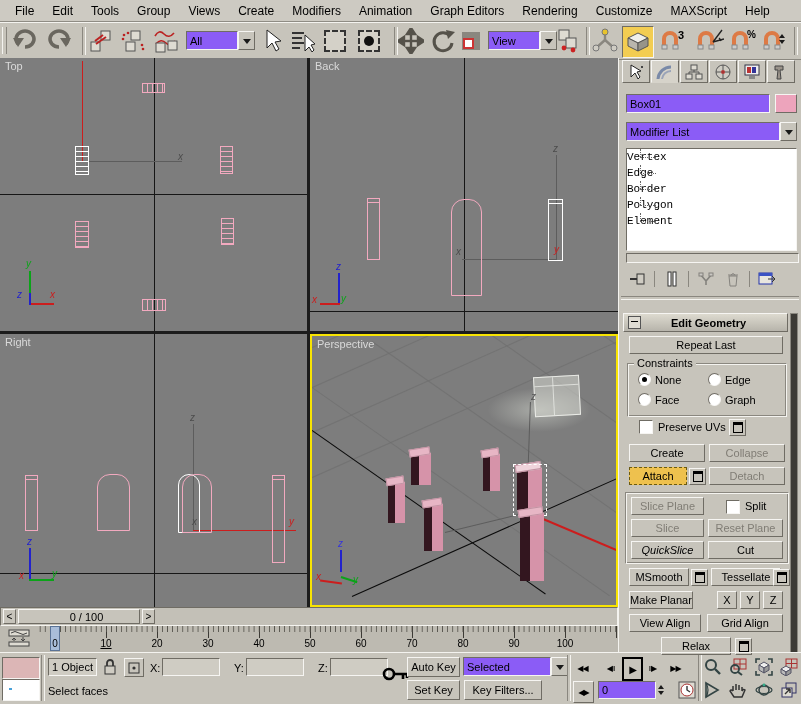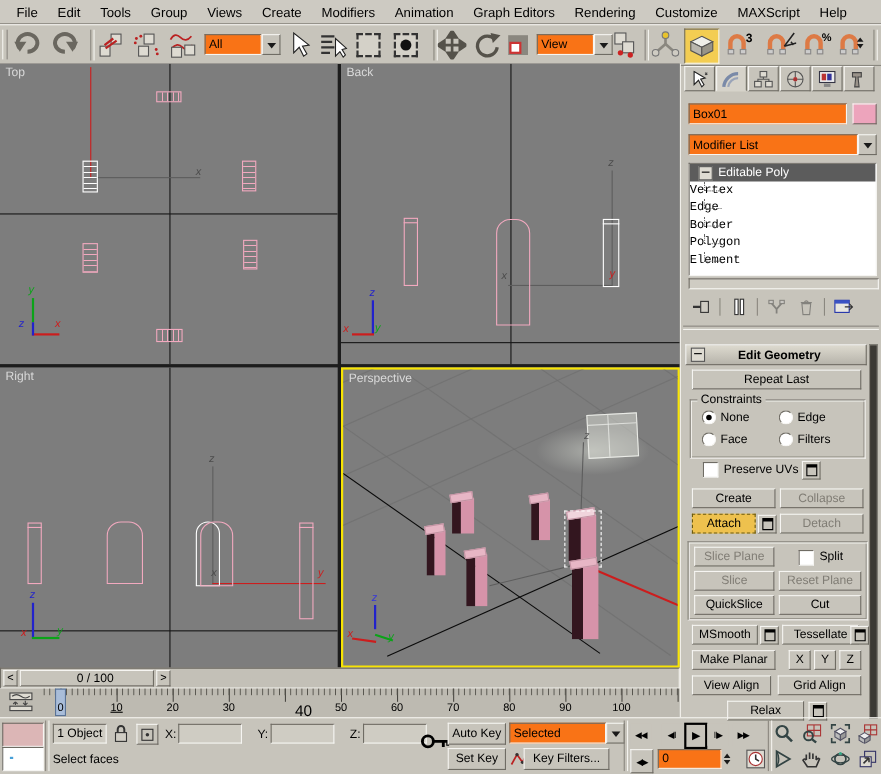--- a/index.html
+++ b/index.html
@@ -3,21 +3,21 @@
 <meta charset="utf-8">
 <style>
   html,body{margin:0;padding:0;background:#444;}
   #app{position:relative;width:801px;height:704px;background:#c7c4bb;font-family:"Liberation Sans",sans-serif;font-size:11px;color:#000;overflow:hidden;}
   .abs{position:absolute;}
   .r{border:1px solid;border-color:#f6f5f2 #6f6c64 #6f6c64 #f6f5f2;}
   .s{border:1px solid;border-color:#6f6c64 #f6f5f2 #f6f5f2 #6f6c64;}
   .btn{background:#c7c4bb;border:1px solid;border-color:#f6f5f2 #6f6c64 #6f6c64 #f6f5f2;display:flex;align-items:center;justify-content:center;font-size:11px;cursor:default;box-sizing:border-box;white-space:nowrap;}
   .btn.dis{color:#807d75;}
   .btn.act{background:#eec14e;border:1px dashed #6b5a10;}
-  .fld{background:#f97316;border:1px solid;border-color:#6f6c64 #f6f5f2 #f6f5f2 #6f6c64;font-size:11px;padding:1px 3px;box-sizing:border-box;display:flex;align-items:center;}
+  .fld{background:#8b5cf6;border:1px solid;border-color:#6f6c64 #f6f5f2 #f6f5f2 #6f6c64;font-size:11px;padding:1px 3px;box-sizing:border-box;display:flex;align-items:center;}
   .tri{width:0;height:0;border:4px solid transparent;border-top:5px solid #1a1a1a;margin-top:5px;}
   .triu{width:0;height:0;border:3px solid transparent;border-bottom:4px solid #1a1a1a;}
   .trid{width:0;height:0;border:3px solid transparent;border-top:4px solid #1a1a1a;}
   .tsep{width:2px;height:28px;border-left:1px solid #8a877f;border-right:1px solid #f4f3ef;margin:0 2px;}
   .menu-item{padding:3px 9px;font-size:12px;}
   .vp{position:absolute;background:#7d7d7d;overflow:hidden;}
   .vplabel{position:absolute;left:5px;top:2px;color:#d9d9d9;font-size:11px;z-index:9;}
   .wf{position:absolute;border:1px solid var(--c,#f2a9bf);box-sizing:border-box;}
   .wf.h{background-image:repeating-linear-gradient(to bottom,transparent 0 4px,var(--c,#f2a9bf) 4px 5px);}
   .wf.v{background-image:repeating-linear-gradient(to right,transparent 0 4px,var(--c,#f2a9bf) 4px 5px);}
@@ -403,21 +403,21 @@
           <rect x="3" y="14" width="20" height="4" fill="#dedbd2" stroke="#444"></rect>
           <path d="M8 13 l0-3 M8 10 l-2 2 M8 10 l2 2 M17 9 l0 4 M17 13 l-2-2 M17 13 l2-2" stroke="#444" fill="none"></path>
         </svg>
     </span>
     <div class="abs" style="left:38px;top:0;width:580px;height:26px;background-image:repeating-linear-gradient(to right,#55534c 0 1px,transparent 1px 5.1px),repeating-linear-gradient(to right,#3c3a35 0 1px,transparent 1px 51px);background-size:5.1px 6px,51px 12px;background-repeat:repeat-x;background-position:17px 0,17px 0;">
       <div class="abs" style="left:12px;top:0;width:10px;height:25px;background:#a9bdd9;border:1px solid #5a7396;box-sizing:border-box;"></div>
       <span class="abs" style="left:17px;top:12px;font-size:10px;transform:translateX(-50%);">0</span>
       <span class="abs" style="left:68px;top:12px;font-size:10px;transform:translateX(-50%);text-decoration:underline;">10</span>
       <span class="abs" style="left:119px;top:12px;font-size:10px;transform:translateX(-50%);">20</span>
       <span class="abs" style="left:170px;top:12px;font-size:10px;transform:translateX(-50%);">30</span>
-      <span class="abs" style="left:221px;top:12px;font-size:14px;transform:translateX(-50%);margin-left:17px;">40</span>
+      <span class="abs" style="left:221px;top:12px;font-size:10px;transform:translateX(-50%);">40</span>
       <span class="abs" style="left:272px;top:12px;font-size:10px;transform:translateX(-50%);">50</span>
       <span class="abs" style="left:323px;top:12px;font-size:10px;transform:translateX(-50%);">60</span>
       <span class="abs" style="left:374px;top:12px;font-size:10px;transform:translateX(-50%);">70</span>
       <span class="abs" style="left:425px;top:12px;font-size:10px;transform:translateX(-50%);">80</span>
       <span class="abs" style="left:476px;top:12px;font-size:10px;transform:translateX(-50%);">90</span>
       <span class="abs" style="left:527px;top:12px;font-size:10px;transform:translateX(-50%);">100</span>
     </div>
   </div>
 
   <div class="abs" style="left:618px;top:58px;width:183px;height:594px;border-left:1px solid #f4f3ef;box-sizing:border-box;">
@@ -469,24 +469,20 @@
     <span class="abs r" style="left:156px;top:36px;width:22px;height:19px;background:#eda4bc;box-sizing:border-box;"></span>
 
     <div class="abs" style="left:7px;top:64px;display:flex;">
       <span class="fld" style="width:154px;height:19px;">Modifier List</span>
       <span class="btn" style="width:17px;height:19px;">
           <i class="tri"></i>
         </span>
     </div>
 
     <div class="abs s" style="left:7px;top:90px;width:171px;height:103px;background:#fff;box-sizing:border-box;overflow:hidden;">
-      <div class="stackrow selrow">
-        <span class="minusbox" style="margin-right:5px;"></span>
-        <span>Editable Poly</span>
-      </div>
       <div class="treeitem"><span>Vertex</span></div>
       <div class="treeitem"><span>Edge</span></div>
       <div class="treeitem"><span>Border</span></div>
       <div class="treeitem"><span>Polygon</span></div>
       <div class="treeitem last"><span>Element</span></div>
     </div>
     <div class="abs s" style="left:7px;top:195px;width:171px;height:8px;background:#cfccc3;"></div>
 
     <div class="abs" style="left:8px;top:210px;width:170px;height:22px;display:flex;align-items:center;gap:6px;">
       <span class="navbtn">
@@ -541,21 +537,21 @@
       <span class="abs" style="left:80px;top:9px;display:flex;align-items:center;gap:4px;">
           <i class="radio"></i>
           <span>Edge</span>
         </span>
       <span class="abs" style="left:10px;top:29px;display:flex;align-items:center;gap:4px;">
           <i class="radio"></i>
           <span>Face</span>
         </span>
       <span class="abs" style="left:80px;top:29px;display:flex;align-items:center;gap:4px;">
           <i class="radio"></i>
-          <span>Filters</span>
+          <span>Graph</span>
         </span>
     </div>
     <span class="abs" style="left:20px;top:362px;display:flex;align-items:center;gap:5px;">
       <i class="chk"></i>
         <span>Preserve UVs</span>
     </span>
     <span class="setbox abs" style="left:110px;top:361px;">
         <i></i>
       </span>
     <span class="btn abs" style="left:10px;top:386px;width:76px;height:18px;">Create</span>
@@ -566,32 +562,32 @@
       </span>
     <span class="btn dis abs" style="left:90px;top:409px;width:76px;height:18px;">Detach</span>
     <div class="grp" style="left:6px;top:434px;width:162px;height:70px;">
       <span class="btn dis abs" style="left:5px;top:4px;width:73px;height:18px;">Slice Plane</span>
       <span class="abs" style="left:100px;top:7px;display:flex;align-items:flex-start;gap:5px;">
           <i class="chk"></i>
           <span>Split</span>
         </span>
       <span class="btn dis abs" style="left:5px;top:26px;width:73px;height:18px;">Slice</span>
       <span class="btn dis abs" style="left:82px;top:26px;width:75px;height:18px;">Reset Plane</span>
-      <span class="btn abs" style="left:5px;top:48px;width:73px;height:18px;">QuickSlice</span>
+      <span class="btn abs" style="left:5px;top:48px;width:73px;height:18px;font-style:italic;">QuickSlice</span>
       <span class="btn abs" style="left:82px;top:48px;width:75px;height:18px;">Cut</span>
     </div>
     <span class="btn abs" style="left:10px;top:510px;width:60px;height:18px;">MSmooth</span>
     <span class="setbox abs" style="left:72px;top:511px;">
         <i></i>
       </span>
     <span class="btn abs" style="left:92px;top:510px;width:70px;height:18px;">Tessellate</span>
     <span class="setbox abs" style="left:154px;top:511px;">
         <i></i>
       </span>
-    <span class="btn abs" style="left:10px;top:533px;width:76px;height:18px;">Make Planar</span>
+    <span class="btn abs" style="left:10px;top:533px;width:64px;height:18px;">Make Planar</span>
     <span class="btn abs" style="left:98px;top:533px;width:20px;height:18px;">X</span>
     <span class="btn abs" style="left:121px;top:533px;width:20px;height:18px;">Y</span>
     <span class="btn abs" style="left:144px;top:533px;width:20px;height:18px;">Z</span>
     <span class="btn abs" style="left:10px;top:556px;width:72px;height:18px;">View Align</span>
     <span class="btn abs" style="left:88px;top:556px;width:76px;height:18px;">Grid Align</span>
     <span class="btn abs" style="left:42px;top:579px;width:70px;height:18px;">Relax</span>
     <span class="setbox abs" style="left:116px;top:580px;">
         <i></i>
       </span>
 
@@ -640,21 +636,21 @@
           <i class="tri"></i>
         </span>
     </div>
     <span class="abs" style="left:463px;top:29px;">
       <svg width="18" height="16" viewBox="0 0 18 16">
           <path d="M2 13 L7 4 L12 11 L16 3" fill="none" stroke="#b22" stroke-width="1.6"></path>
           <circle cx="7" cy="4" r="1.5" fill="#333"></circle>
           <circle cx="12" cy="11" r="1.5" fill="#333"></circle>
         </svg>
     </span>
-    <span class="btn abs" style="left:476px;top:27px;width:78px;height:20px;">Key Filters...</span>
+    <span class="btn abs" style="left:464px;top:27px;width:78px;height:20px;">Key Filters...</span>
     <div class="abs" style="left:567px;top:2px;width:2px;height:46px;border-left:1px solid #8a877f;border-right:1px solid #f4f3ef;"></div>
 
     <span class="pbtn abs" style="left:573px;top:5px;border:none;">◀◀</span>
     <span class="pbtn abs" style="left:601px;top:5px;border:none;">◀‖</span>
     <span class="pbtn abs" style="left:622px;top:4px;border:2px solid #000;width:17px;font-size:10px;">▶</span>
     <span class="pbtn abs" style="left:643px;top:5px;border:none;">‖▶</span>
     <span class="pbtn abs" style="left:666px;top:5px;border:none;">▶▶</span>
     <span class="pbtn abs" style="left:573px;top:28px;">◀▶</span>
     <div class="abs" style="left:598px;top:28px;display:flex;">
       <span class="fld" style="width:58px;height:18px;">0</span>

